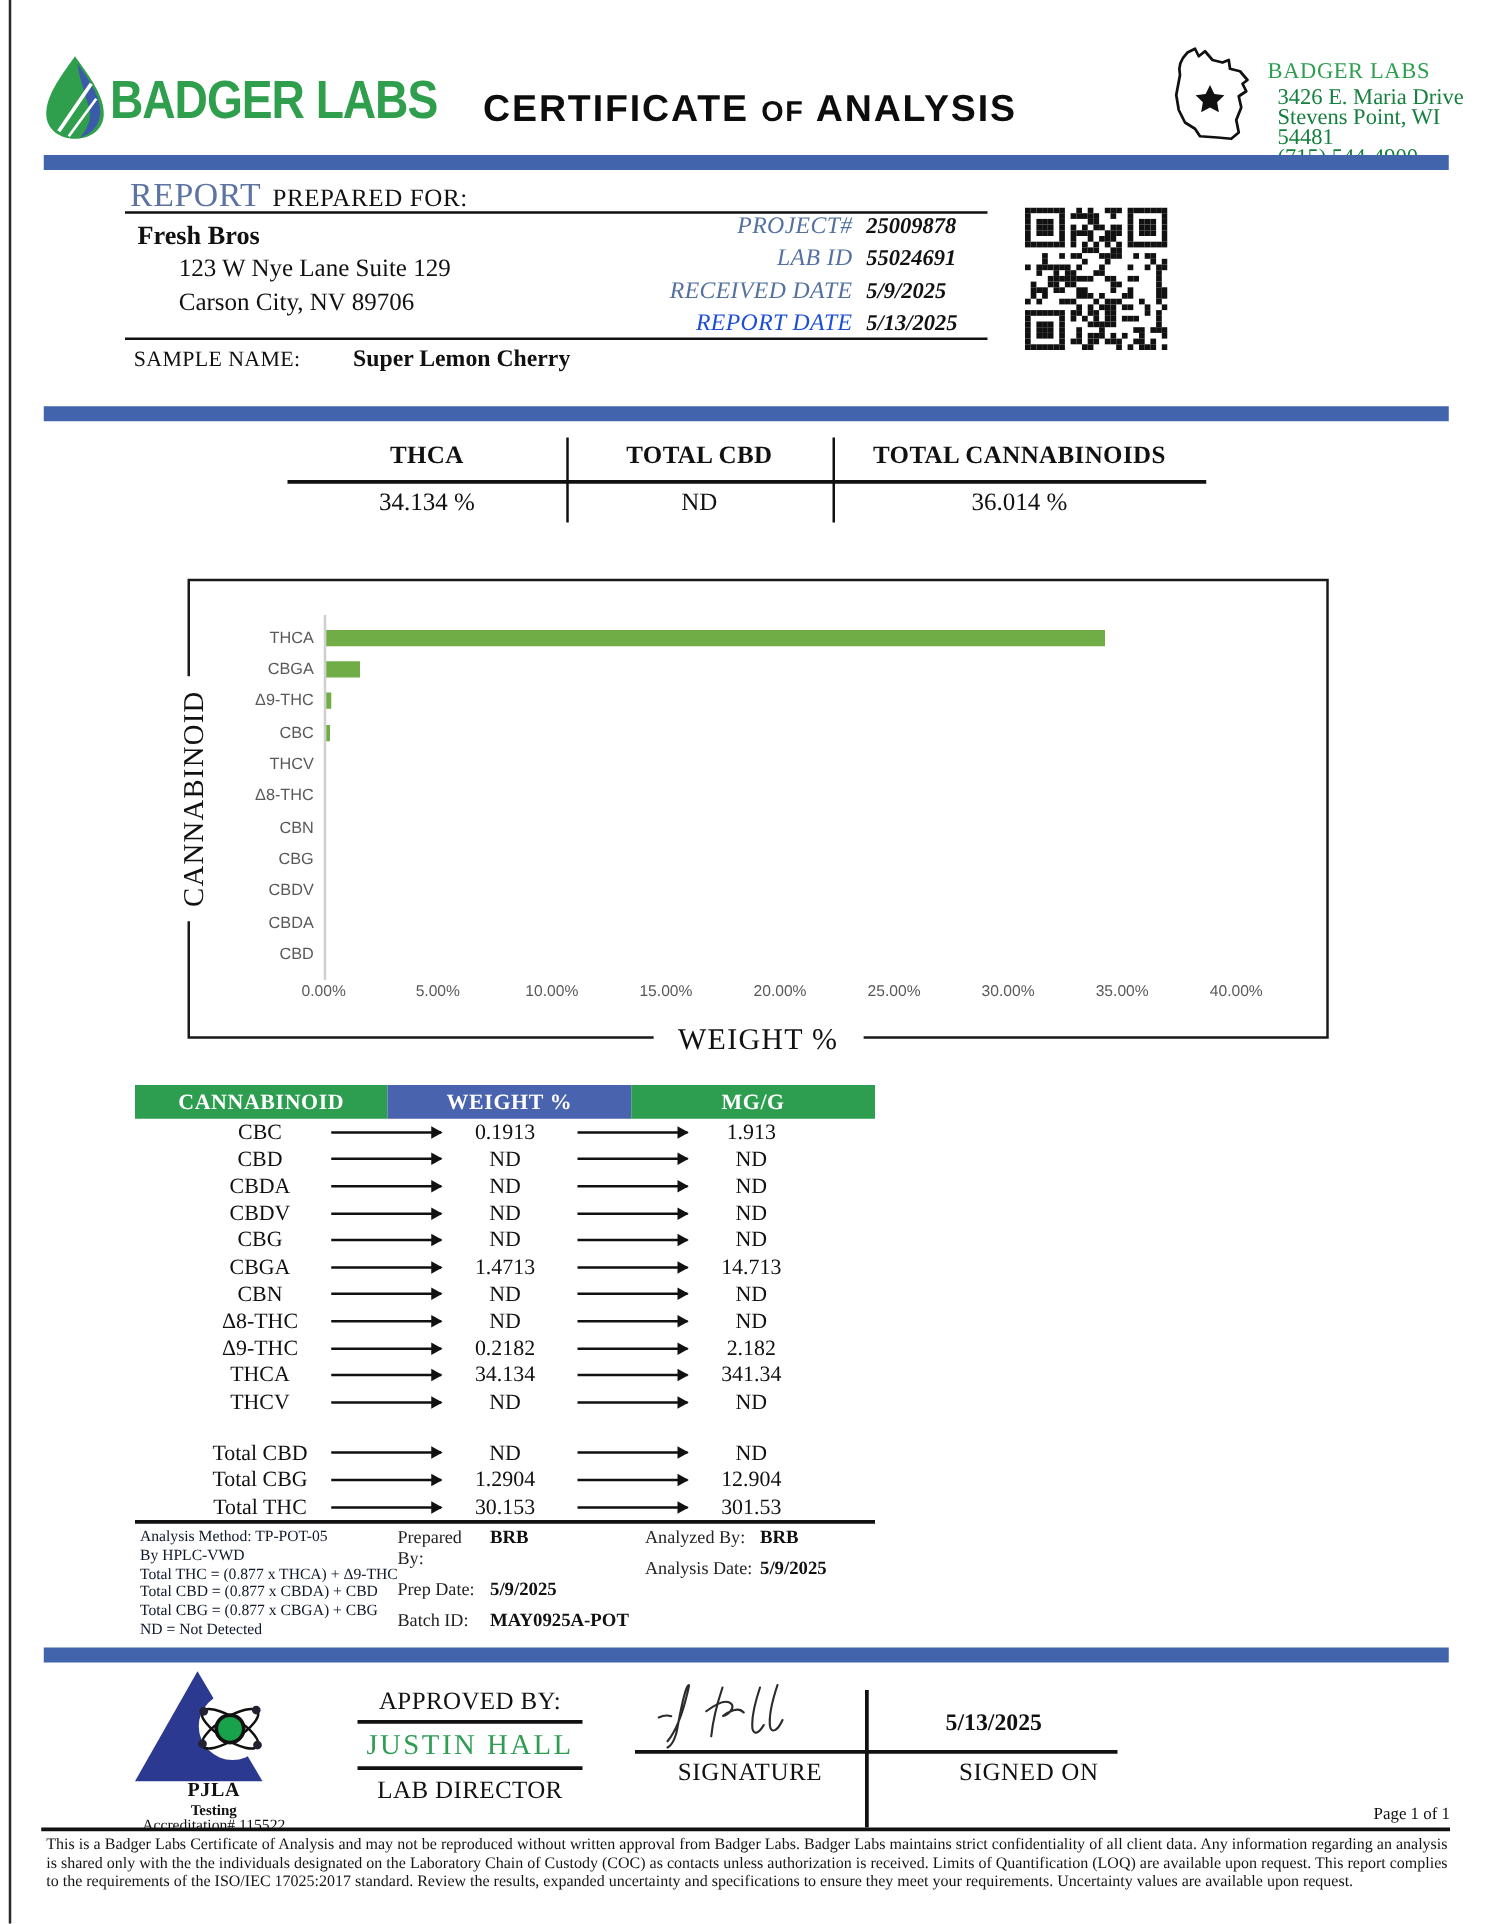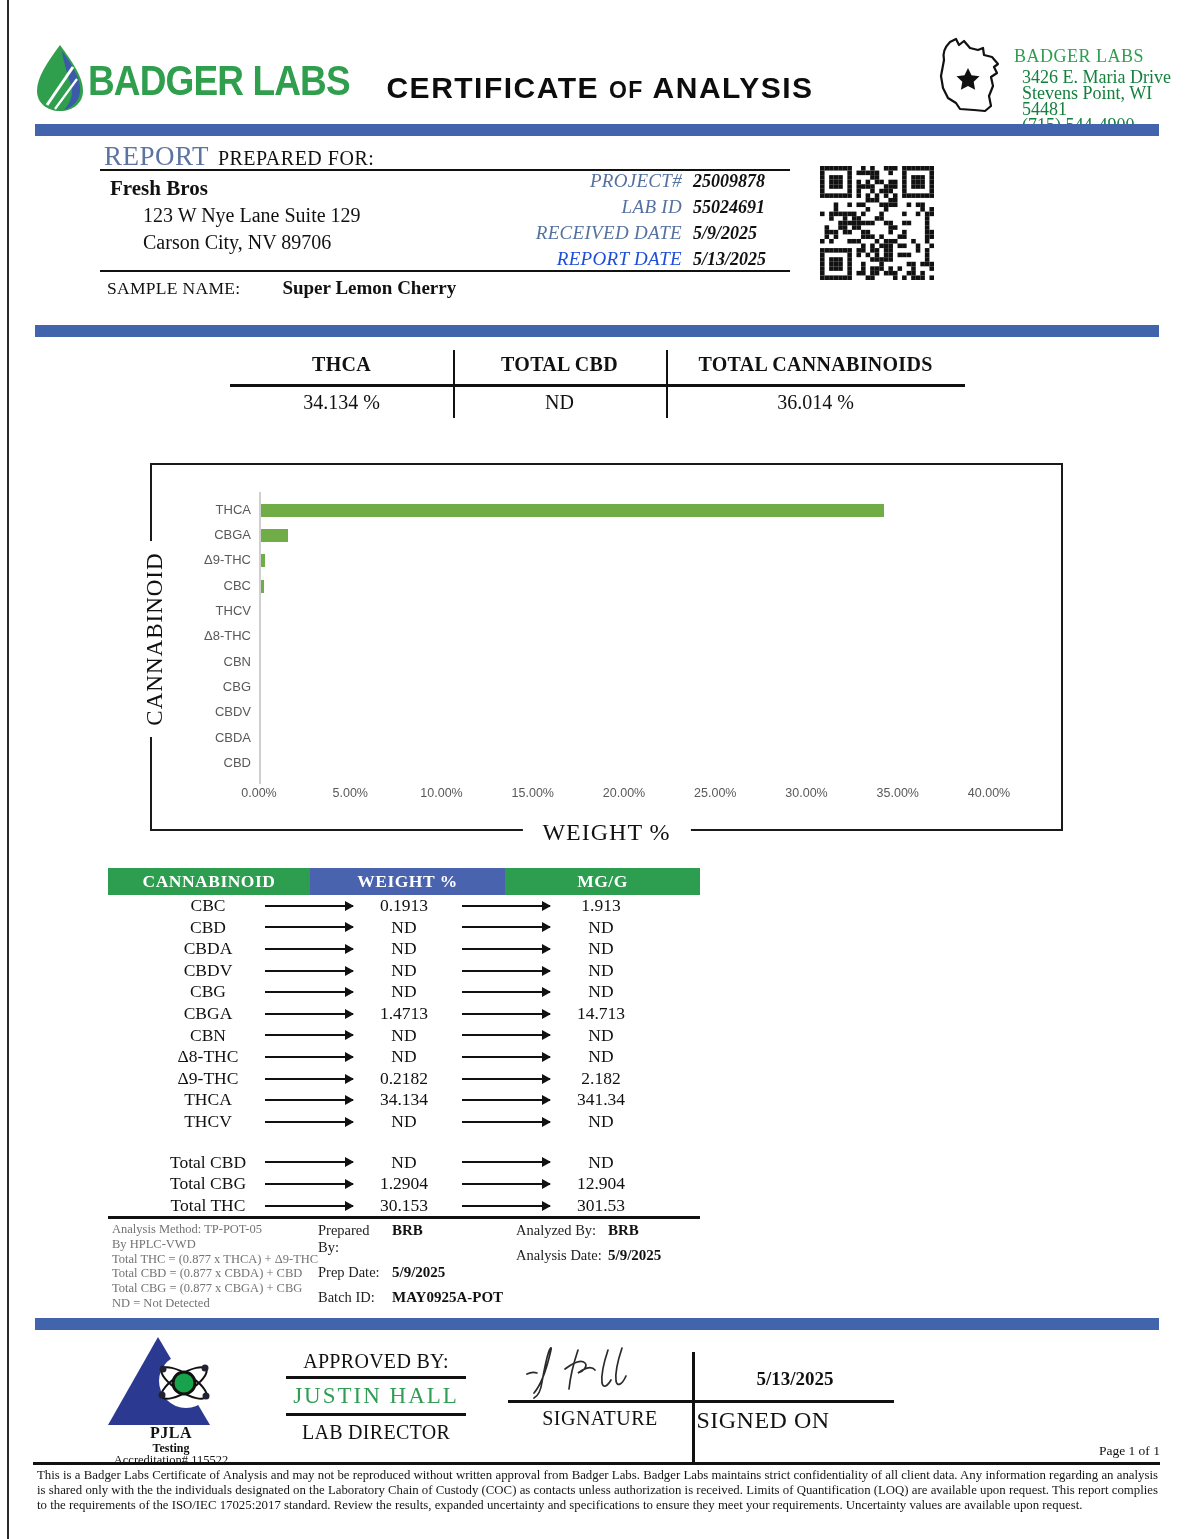--- a/index.html
+++ b/index.html
@@ -68,21 +68,21 @@
   .t-w{left:240px;width:112px;}
   .t-m{left:412px;width:162px;}
   .t-spacer{height:19px;}
   .arrow{position:absolute;top:50%;height:2px;background:#111;margin-top:-1px;}
   .arrow::after{content:"";position:absolute;right:-1px;top:-4px;border-left:9px solid #111;
     border-top:5px solid transparent;border-bottom:5px solid transparent;}
   .a1{left:157px;width:88px;}
   .a2{left:354px;width:88px;}
   .table-endline{position:absolute;left:108px;top:1216px;width:592px;height:3px;background:#111;}
   
-  .fn-left{position:absolute;left:112px;top:1222px;font-size:12.5px;line-height:14.8px;color:#737373;}
+  .fn-left{position:absolute;left:112px;top:1222px;font-size:12.5px;line-height:14.8px;color:#0f172a;}
   .fn-col{position:absolute;font-size:14.5px;}
   .fn-row{display:flex;margin-bottom:8px;}
   .fn-label{color:#222;}
   .fn-value{font-weight:bold;font-size:15px;}
   .fn-mid{left:318px;top:1222px;}
   .fn-mid .fn-label{width:74px;}
   .fn-right{left:516px;top:1222px;}
   .fn-right .fn-label{width:92px;}
   
   .pjla-svg{position:absolute;left:106px;top:1335px;}
@@ -95,21 +95,21 @@
   .approved-label{font-size:20px;letter-spacing:.3px;}
   .thickline{width:180px;height:3px;background:#111;margin:3px auto;}
   .approver-name{font-size:23px;color:#2f9e54;letter-spacing:2px;padding:1px 0;}
   .approver-title{font-size:20px;letter-spacing:.3px;padding-top:2px;}
   .sig-svg{position:absolute;left:524px;top:1341px;}
   .sig-line{position:absolute;left:508px;top:1400px;width:386px;height:3px;background:#111;}
   .sig-vline{position:absolute;left:692px;top:1352px;width:3px;height:110px;background:#111;}
   .signed-date{position:absolute;left:700px;top:1368px;width:190px;text-align:center;
     font-weight:bold;font-size:19px;}
   .sig-label{position:absolute;left:508px;top:1407px;width:184px;text-align:center;font-size:20px;letter-spacing:.5px;}
-  .signed-label{position:absolute;left:668px;top:1407px;width:190px;text-align:center;font-size:24px;letter-spacing:.5px;}
+  .signed-label{position:absolute;left:728px;top:1407px;width:190px;text-align:center;font-size:20px;letter-spacing:.5px;}
   
   .page-num{position:absolute;left:900px;top:1443px;width:260px;text-align:right;font-size:13.5px;}
   .footer-line{position:absolute;left:33px;top:1462px;width:1127px;height:2.5px;background:#111;}
   .disclaimer{position:absolute;left:37px;top:1468px;width:1121px;font-size:12.8px;
     line-height:14.8px;color:#151515;text-align:justify;}
 </style>
 </head>
 <body>
 
 <div class="page-edge"></div>

